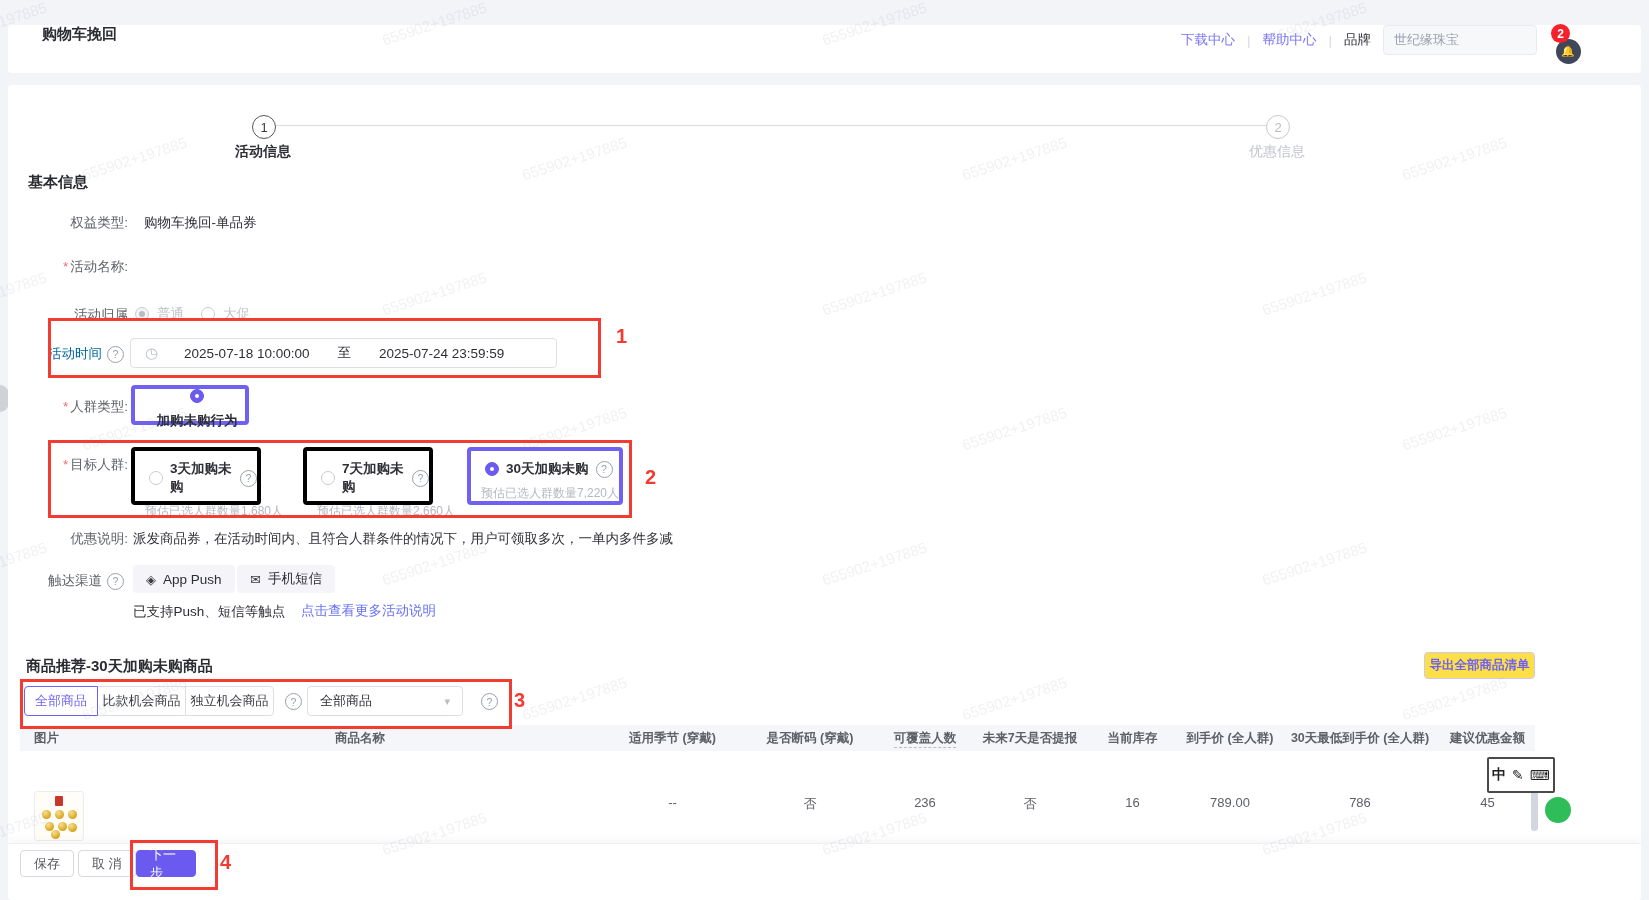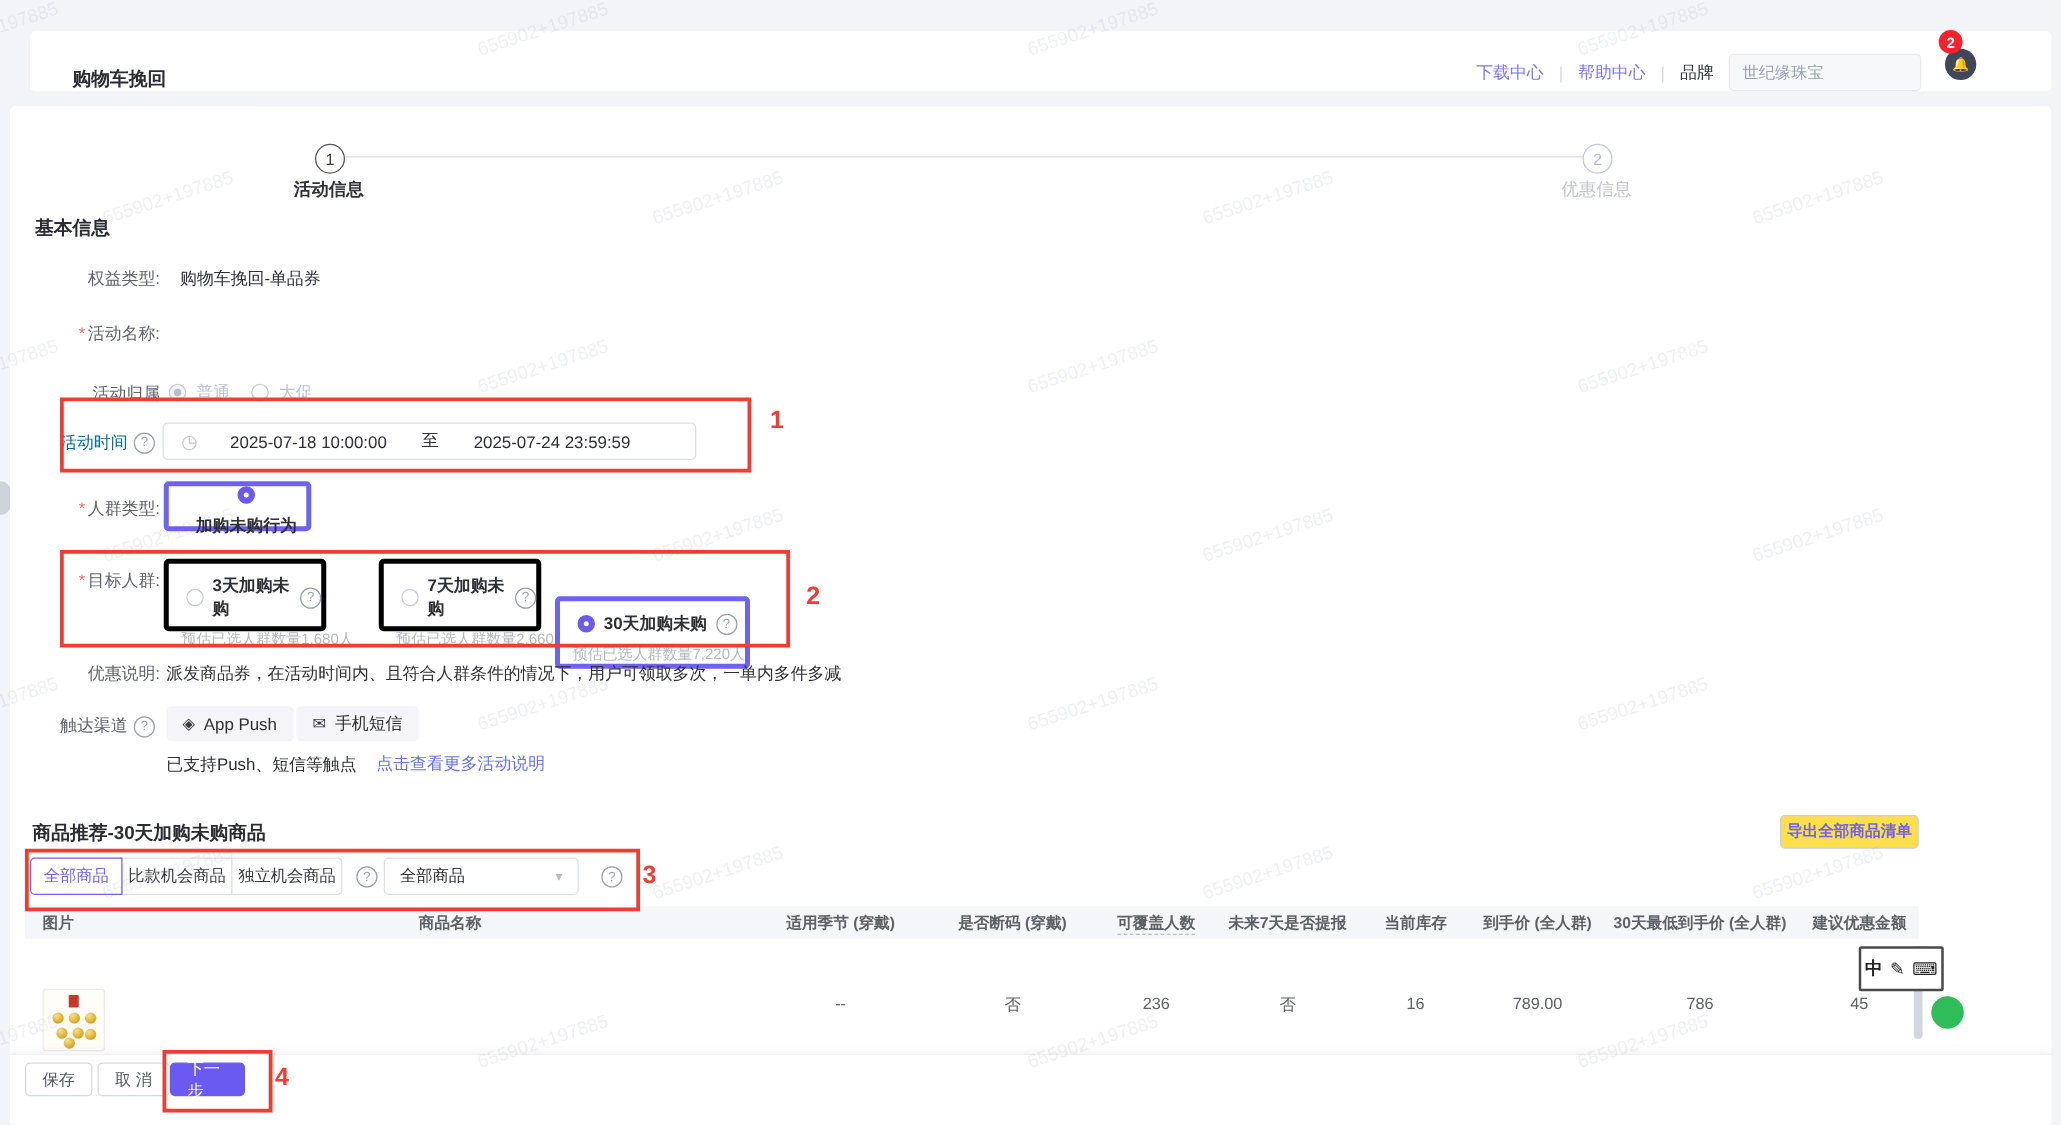--- a/index.html
+++ b/index.html
@@ -1,20 +1,20 @@
 <!DOCTYPE html>
 <html><head>
 <meta charset="utf-8">
 <style>
   html,body{margin:0;padding:0;}
   .page{position:relative;width:1649px;height:900px;background:#f3f4f8;overflow:hidden;
         font-family:"Liberation Sans","DejaVu Sans",sans-serif;color:#2e2f36;}
   
-  .topbar{position:absolute;left:24px;right:8px;top:25px;height:48px;background:#fff;border-radius:4px;
-          display:flex;align-items:flex-end;}
+  .topbar{position:absolute;left:8px;right:8px;top:25px;height:48px;background:#fff;border-radius:4px;
+          display:flex;align-items:flex-start;}
   .tb-title{font-weight:bold;font-size:15px;color:#2b2c33;margin-left:34px;}
   .tb-right{margin-left:auto;display:flex;align-items:center;gap:12px;padding-right:104px;font-size:13.5px;}
   .tb-link{color:#7b74f7;cursor:pointer;}
   .tb-sep{color:#d8d9e2;}
   .tb-brand{color:#33343b;}
   .tb-brandbox{width:132px;height:28px;background:#f7f8fa;border:1px solid #e9e9ef;border-radius:4px;
                line-height:28px;padding:0 10px;color:#9ba1ad;font-size:13px;}
   .badge{position:absolute;left:1551px;top:24px;width:19px;height:19px;border-radius:50%;background:#f5222d;
          color:#fff;font-size:12px;font-weight:bold;display:flex;align-items:center;justify-content:center;z-index:20;}
   .avatar{position:absolute;left:1556px;top:39px;width:25px;height:25px;border-radius:50%;background:#41475a;z-index:19;
@@ -176,21 +176,21 @@
 
     <div class="abs selcard" style="left:295px;top:362px;width:130px;height:58px;padding-top:9px;">
       <div style="display:flex;align-items:center;gap:7px;padding-left:14px;">
         <span class="radio"></span>
         <span class="tcard-title">7天加购未购</span>
         <span class="qicon">?</span>
       </div>
       <div class="tcard-sub">预估已选人群数量2,660人</div>
     </div>
 
-    <div class="abs selcard on" style="left:436px;top:362px;width:156px;height:58px;padding-top:9px;margin-top:30px;">
+    <div class="abs selcard on" style="left:459px;top:362px;width:156px;height:58px;padding-top:9px;">
       <div style="display:flex;align-items:center;gap:7px;padding-left:14px;">
         <span class="radio sel"></span>
         <span class="tcard-title">30天加购未购</span>
         <span class="qicon">?</span>
       </div>
       <div class="tcard-sub">预估已选人群数量7,220人</div>
     </div>
 
     <div class="abs flabel" style="top:444px;">优惠说明:</div>
     <div class="abs fvalue" style="left:125px;top:444px;">派发商品券，在活动时间内、且符合人群条件的情况下，用户可领取多次，一单内多件多减</div>

